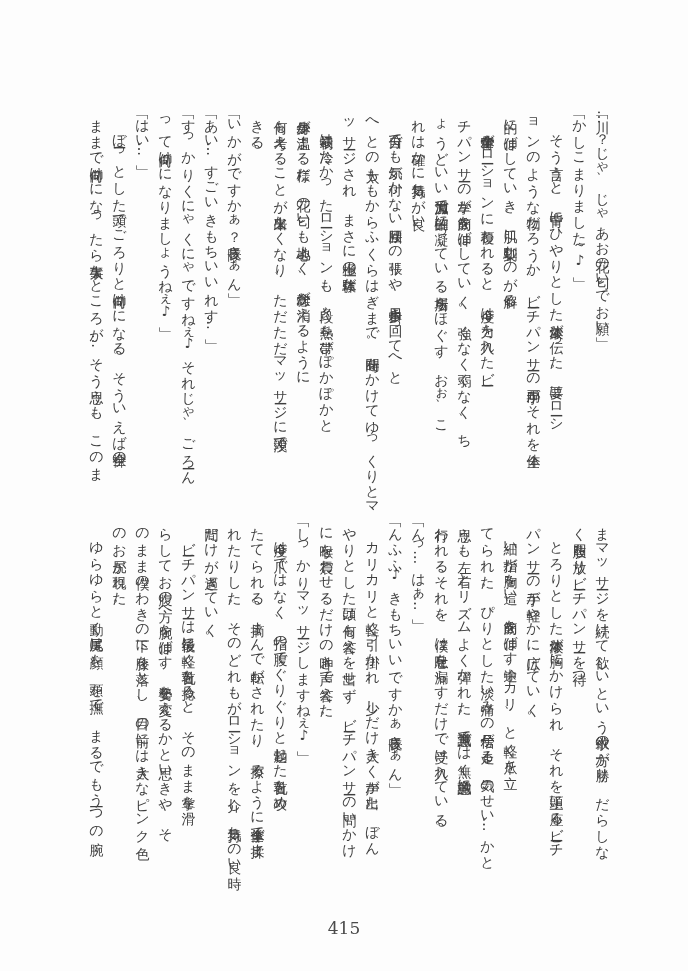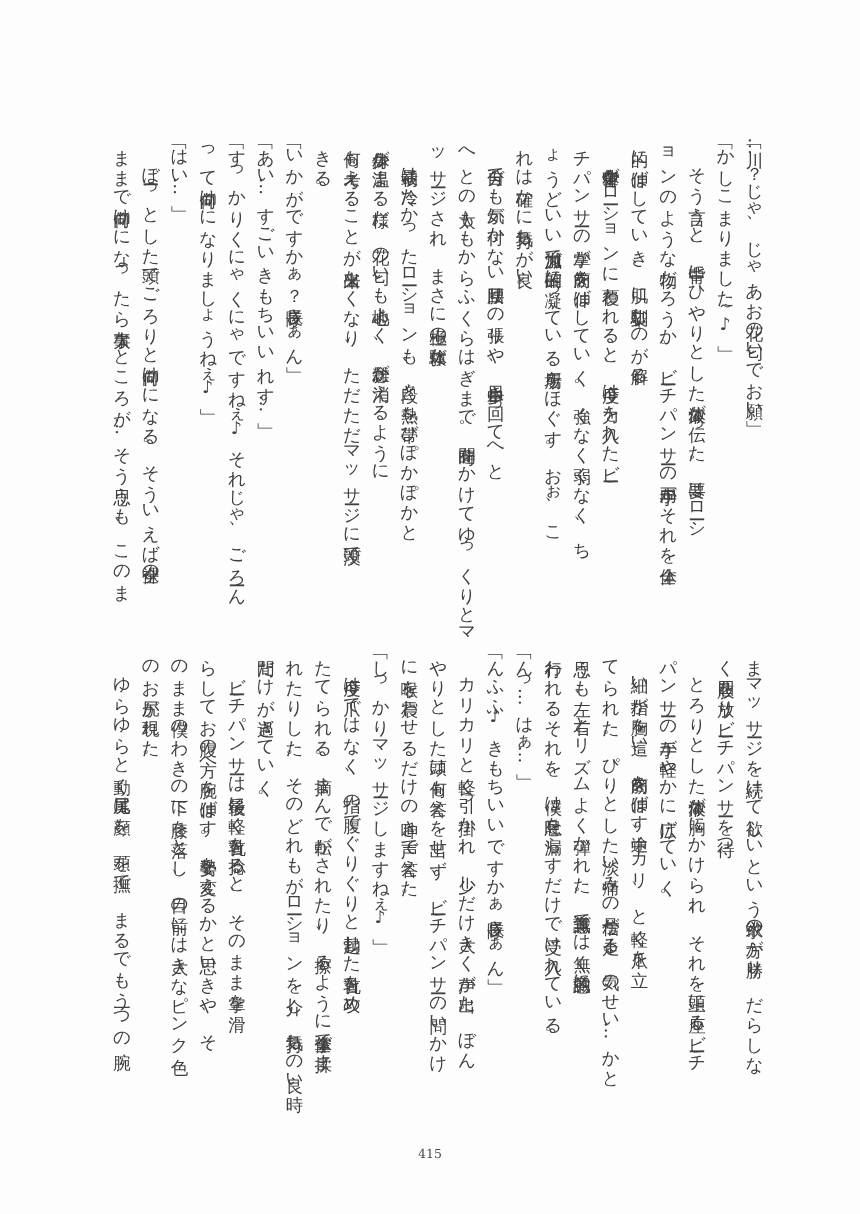--- a/index.html
+++ b/index.html
@@ -32,21 +32,21 @@
     line-height: 23px;
     letter-spacing: 0;
     white-space: nowrap;
   }
   .page-number {
     position: absolute;
     top: 918px;
     left: 0;
     right: 0;
     text-align: center;
-    font-size: 10px;
+    font-size: 17px;
     color: #4a4a4a;
   }
 </style>
 </head>
 <body>
 
 <div class="page">
 
   <div class="band band-upper">
     <p>「川…？じゃ、じゃあお花の匂いでお願い」</p>

